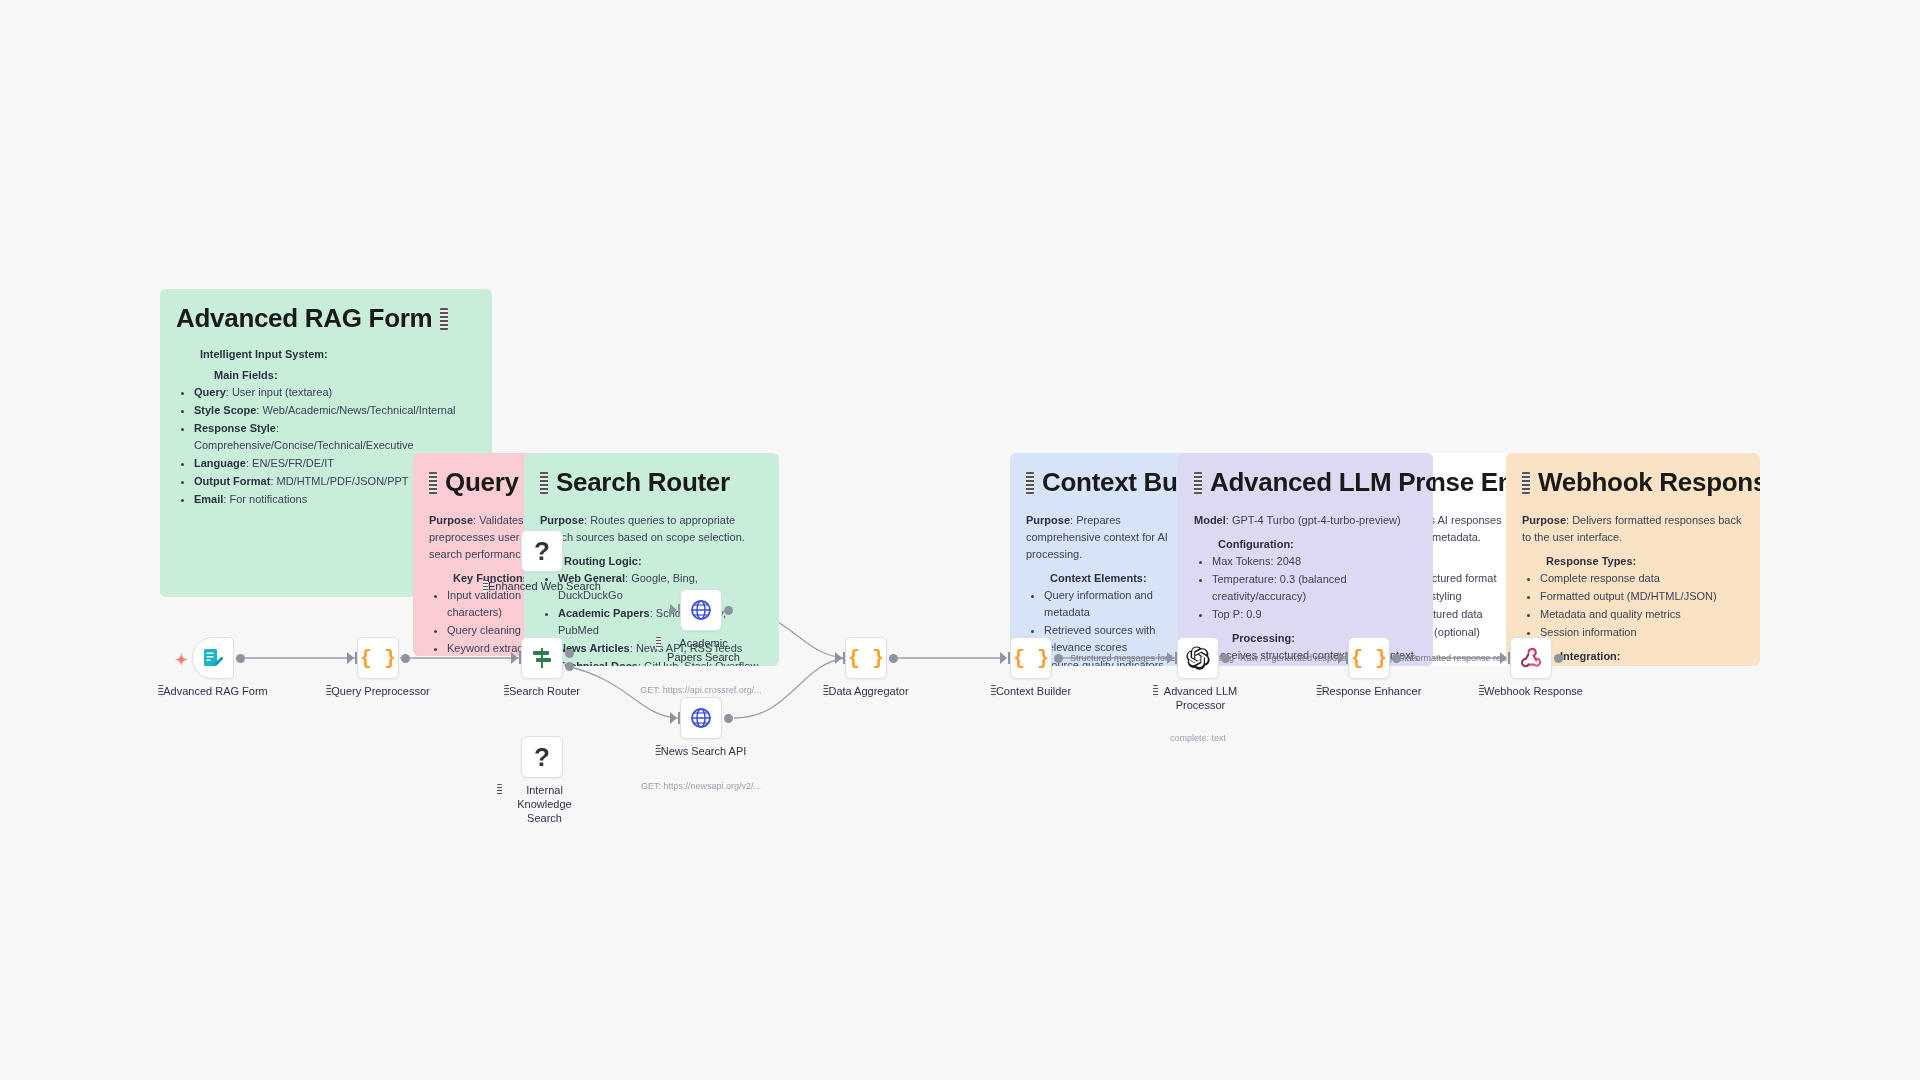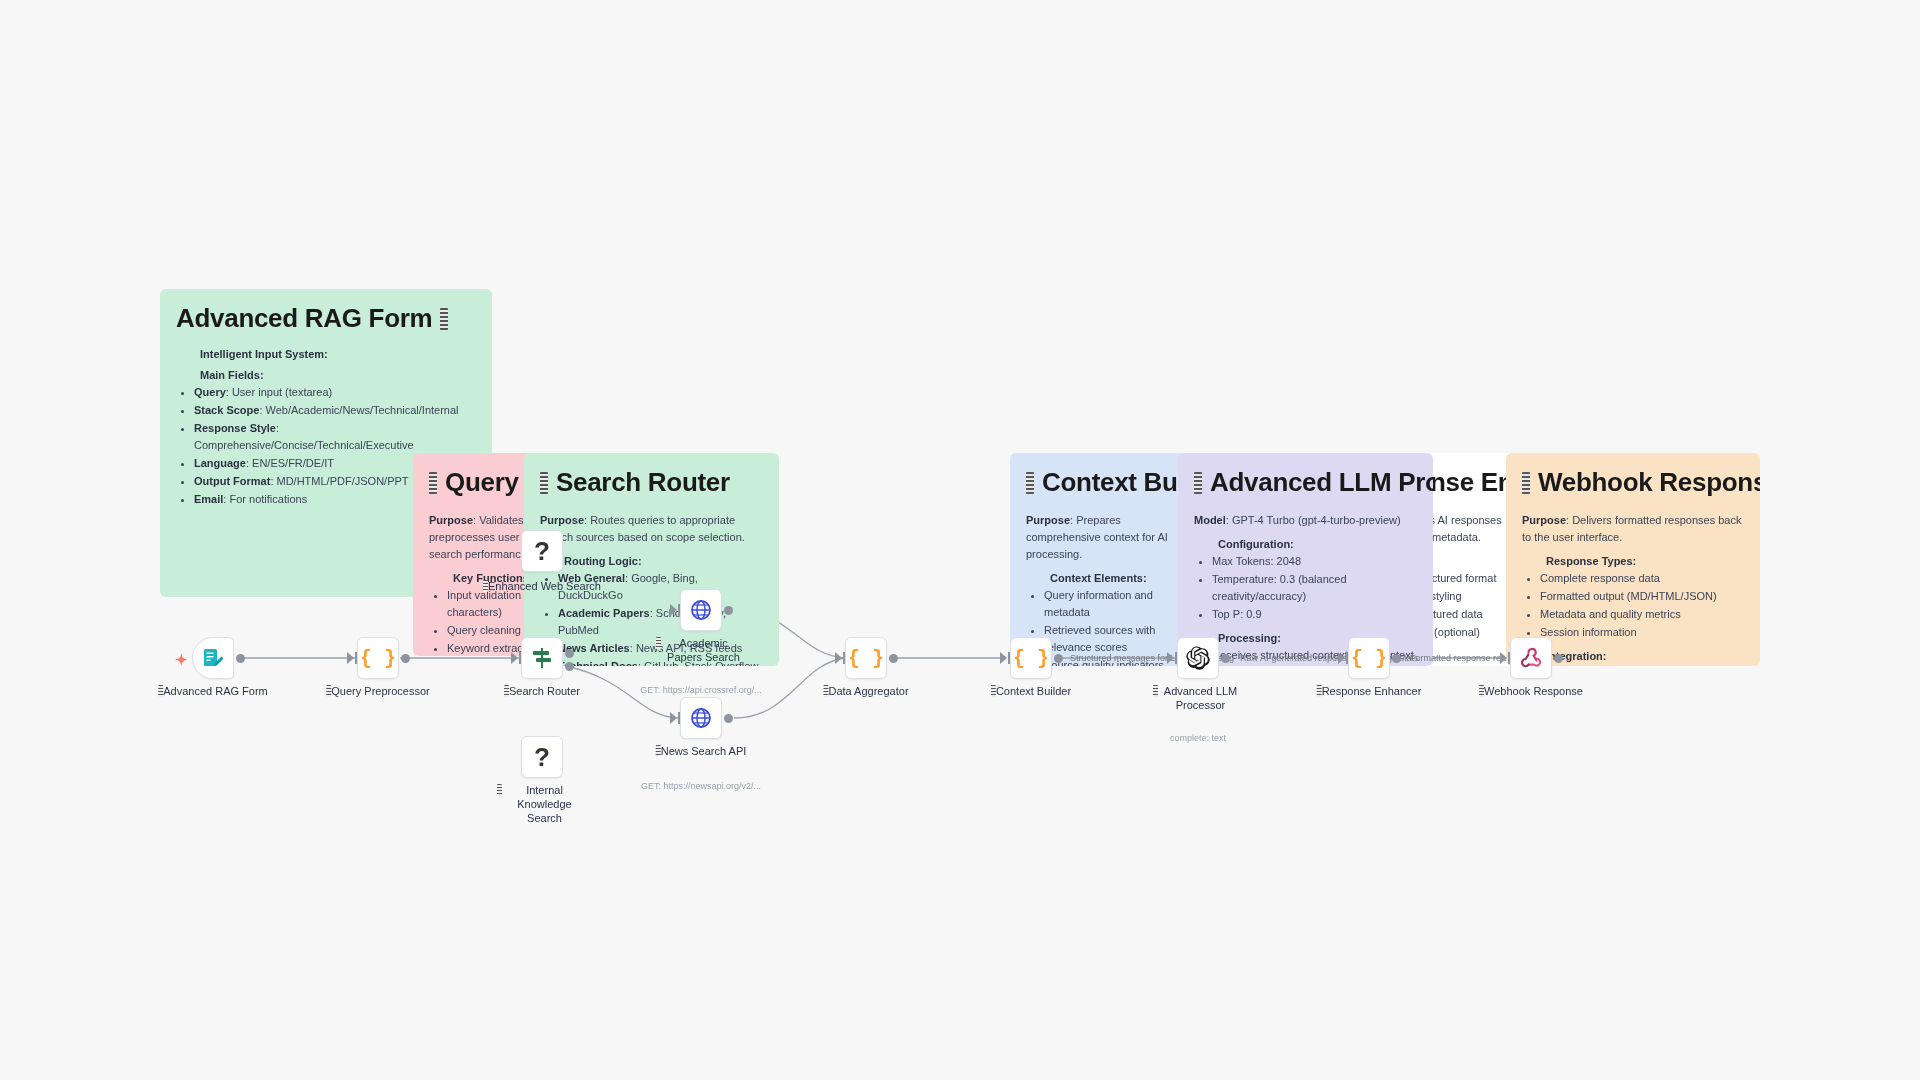--- a/index.html
+++ b/index.html
@@ -29,21 +29,21 @@
     display:inline-block; width:8px; height:22px;
     background:
       repeating-linear-gradient(to bottom, #555 0 2px, #e9e9e9 2px 4px);
     border-radius:1px; flex:0 0 auto;
   }
   .grip.sm { width:5px; height:12px;
     background: repeating-linear-gradient(to bottom, #555 0 1.5px, #eee 1.5px 3px); }
   .note p, .note li { font-size: 11px; line-height: 1.55; }
   .note .lbl { font-weight: 700; color: #2c3142; }
   .note .head { font-weight: 700; color: #2c3142; font-size: 11px; margin: 9px 0 3px; padding-left: 24px; }
-  .note .head.ind { }
+  .note .head.ind { margin-left: 14px; }
   .note ul { margin: 0 0 0 18px; }
   .note ul li { margin: 1px 0; }
   .note .plain { margin: 2px 0; }
 
   
   .node { position: absolute; }
   .node-box {
     width: 42px; height: 42px;
     background: #fff; border: 1px solid #dcdfe4; border-radius: 6px;
     display: flex; align-items: center; justify-content: center;
@@ -94,21 +94,21 @@
 
   <div class="note" style="left:160px;top:289px;width:332px;height:308px;background:#c8edd9;z-index:1;">
     <div class="note-title">
       <span>Advanced RAG Form</span>
       <span class="grip"></span>
     </div>
     <div class="head">Intelligent Input System:</div>
     <div class="head ind">Main Fields:</div>
     <ul>
       <li><span class="lbl">Query</span>: <span>User input (textarea)</span></li>
-      <li><span class="lbl">Stack Scope</span>: <span>Web/Academic/News/Technical/Internal</span></li>
+      <li><span class="lbl">Style Scope</span>: <span>Web/Academic/News/Technical/Internal</span></li>
       <li><span class="lbl">Response Style</span>: <span>Comprehensive/Concise/Technical/Executive</span></li>
       <li><span class="lbl">Language</span>: <span>EN/ES/FR/DE/IT</span></li>
       <li><span class="lbl">Output Format</span>: <span>MD/HTML/PDF/JSON/PPT</span></li>
       <li><span class="lbl">Email</span>: <span>For notifications</span></li>
 
     </ul>
 
   </div>
 
   <div class="note" style="left:413px;top:453px;width:215px;height:203px;background:#f9cdd2;z-index:2;">

